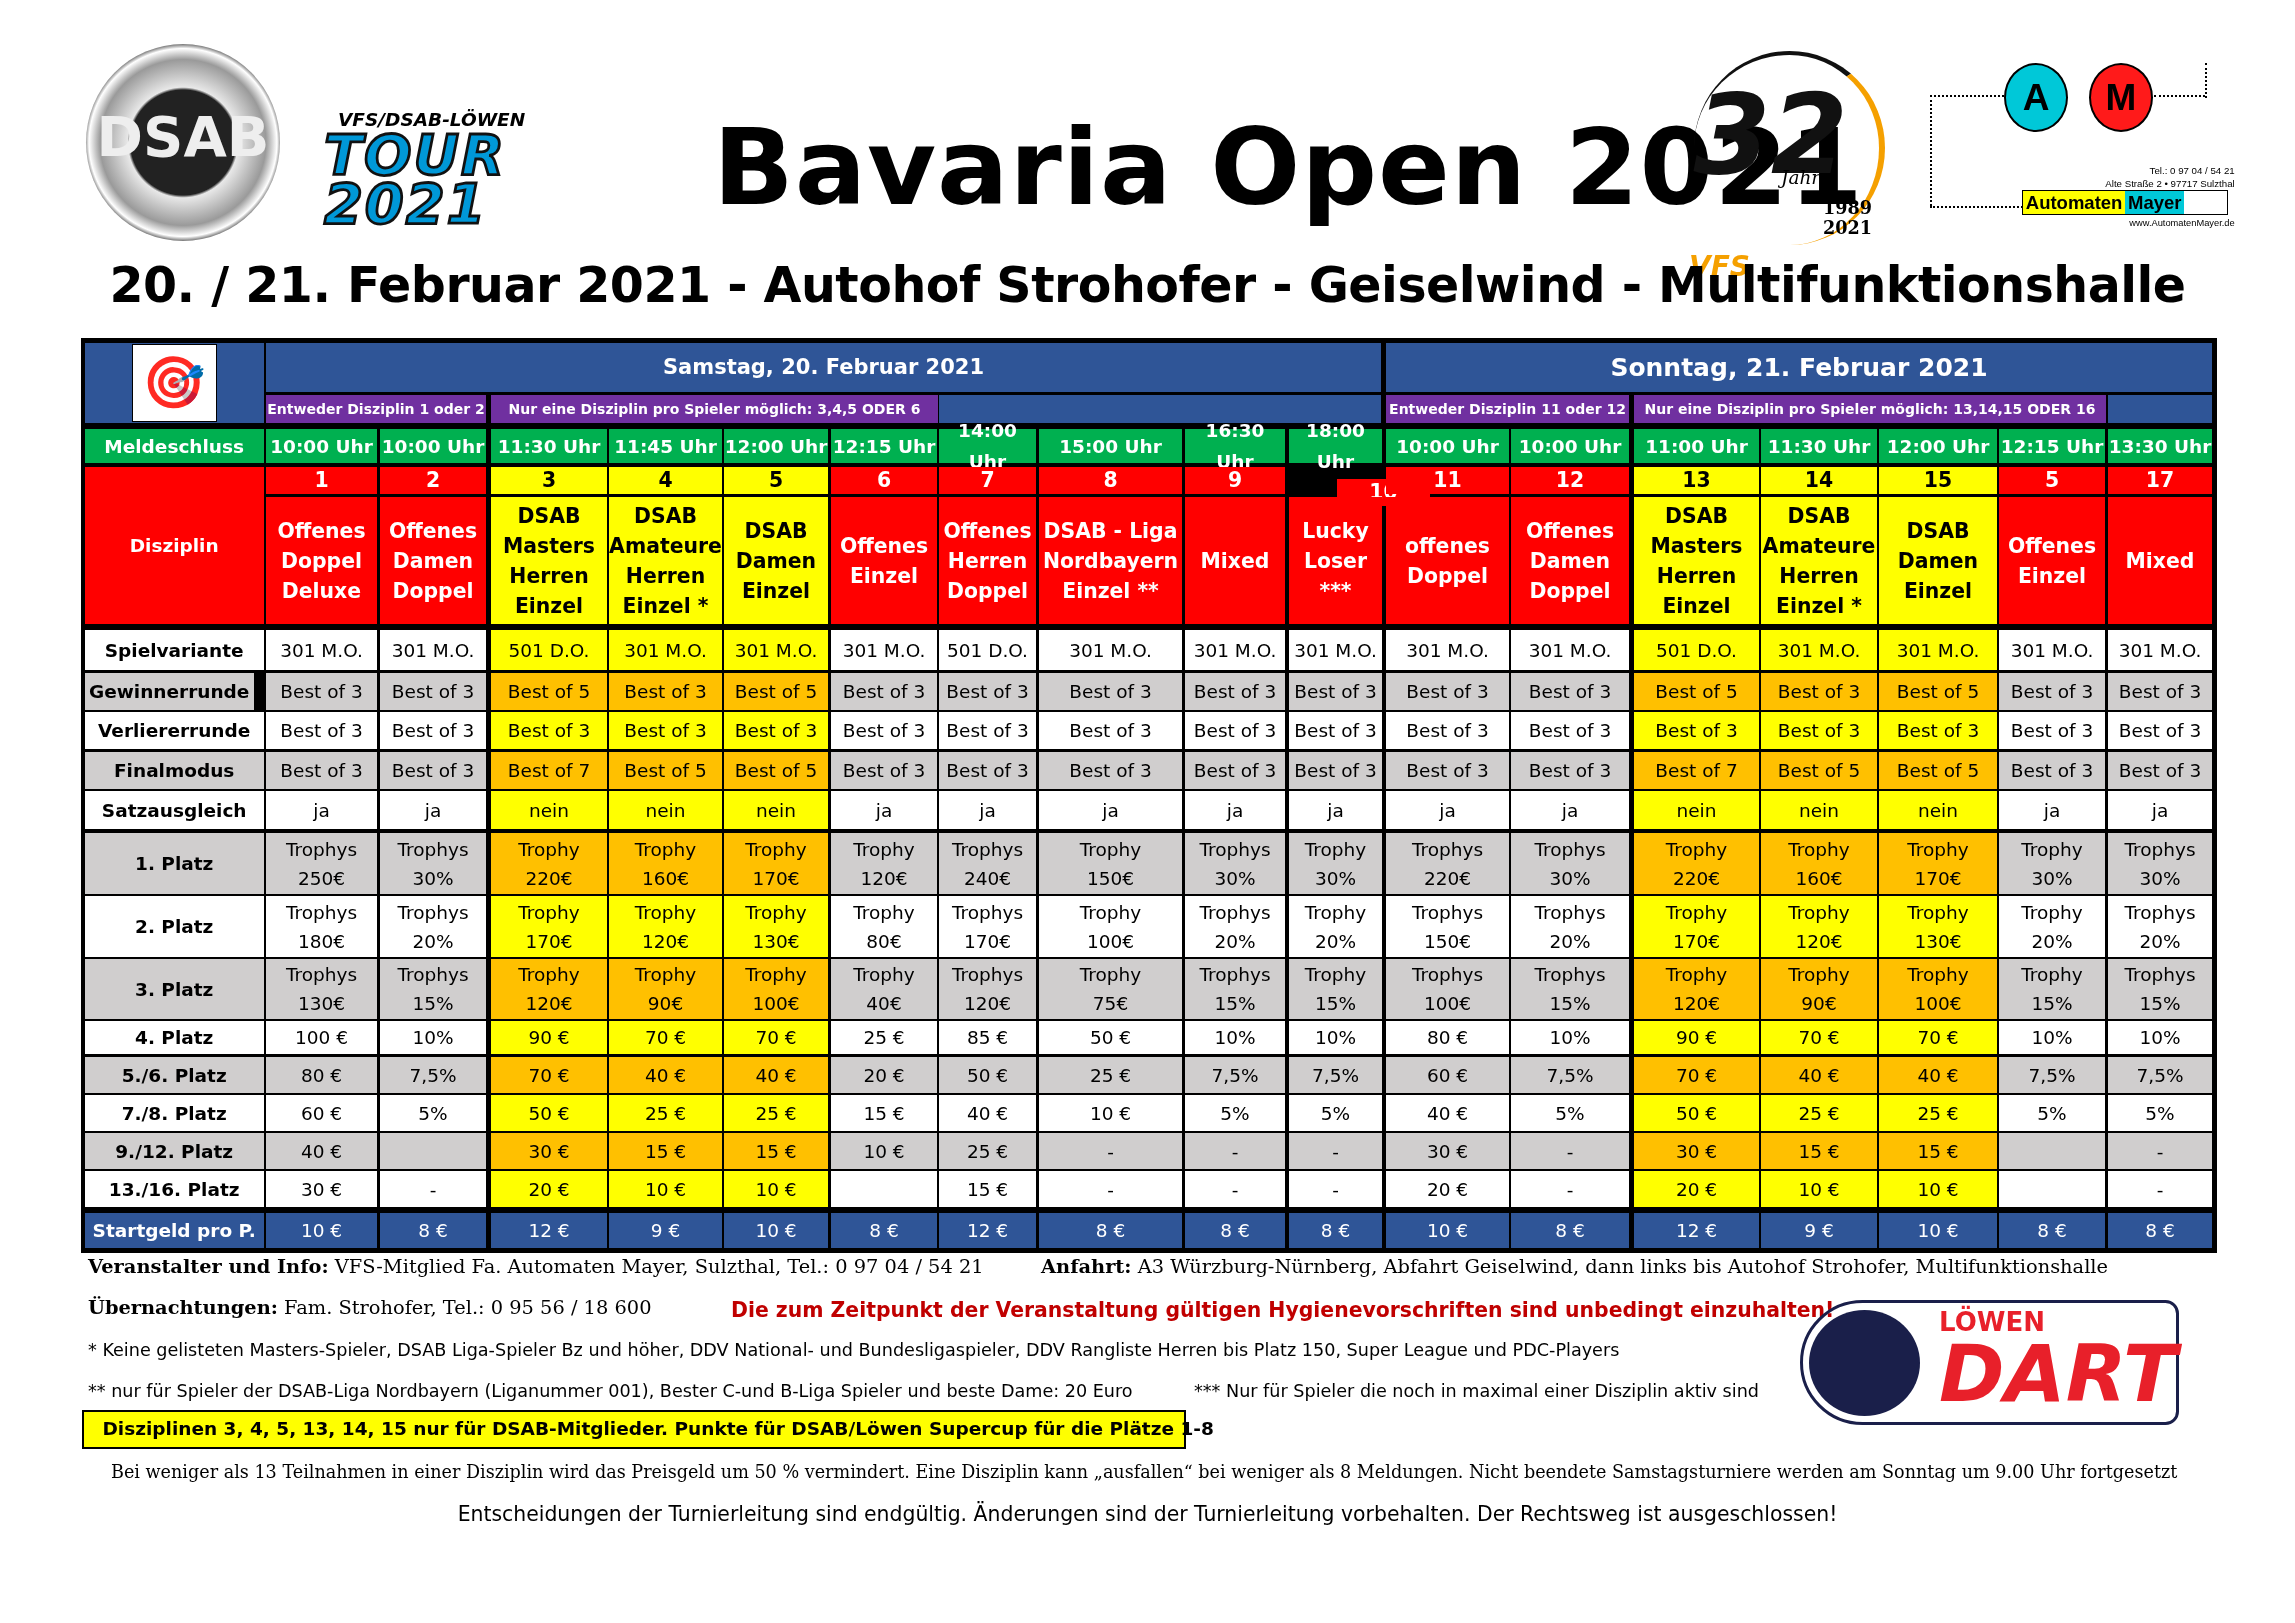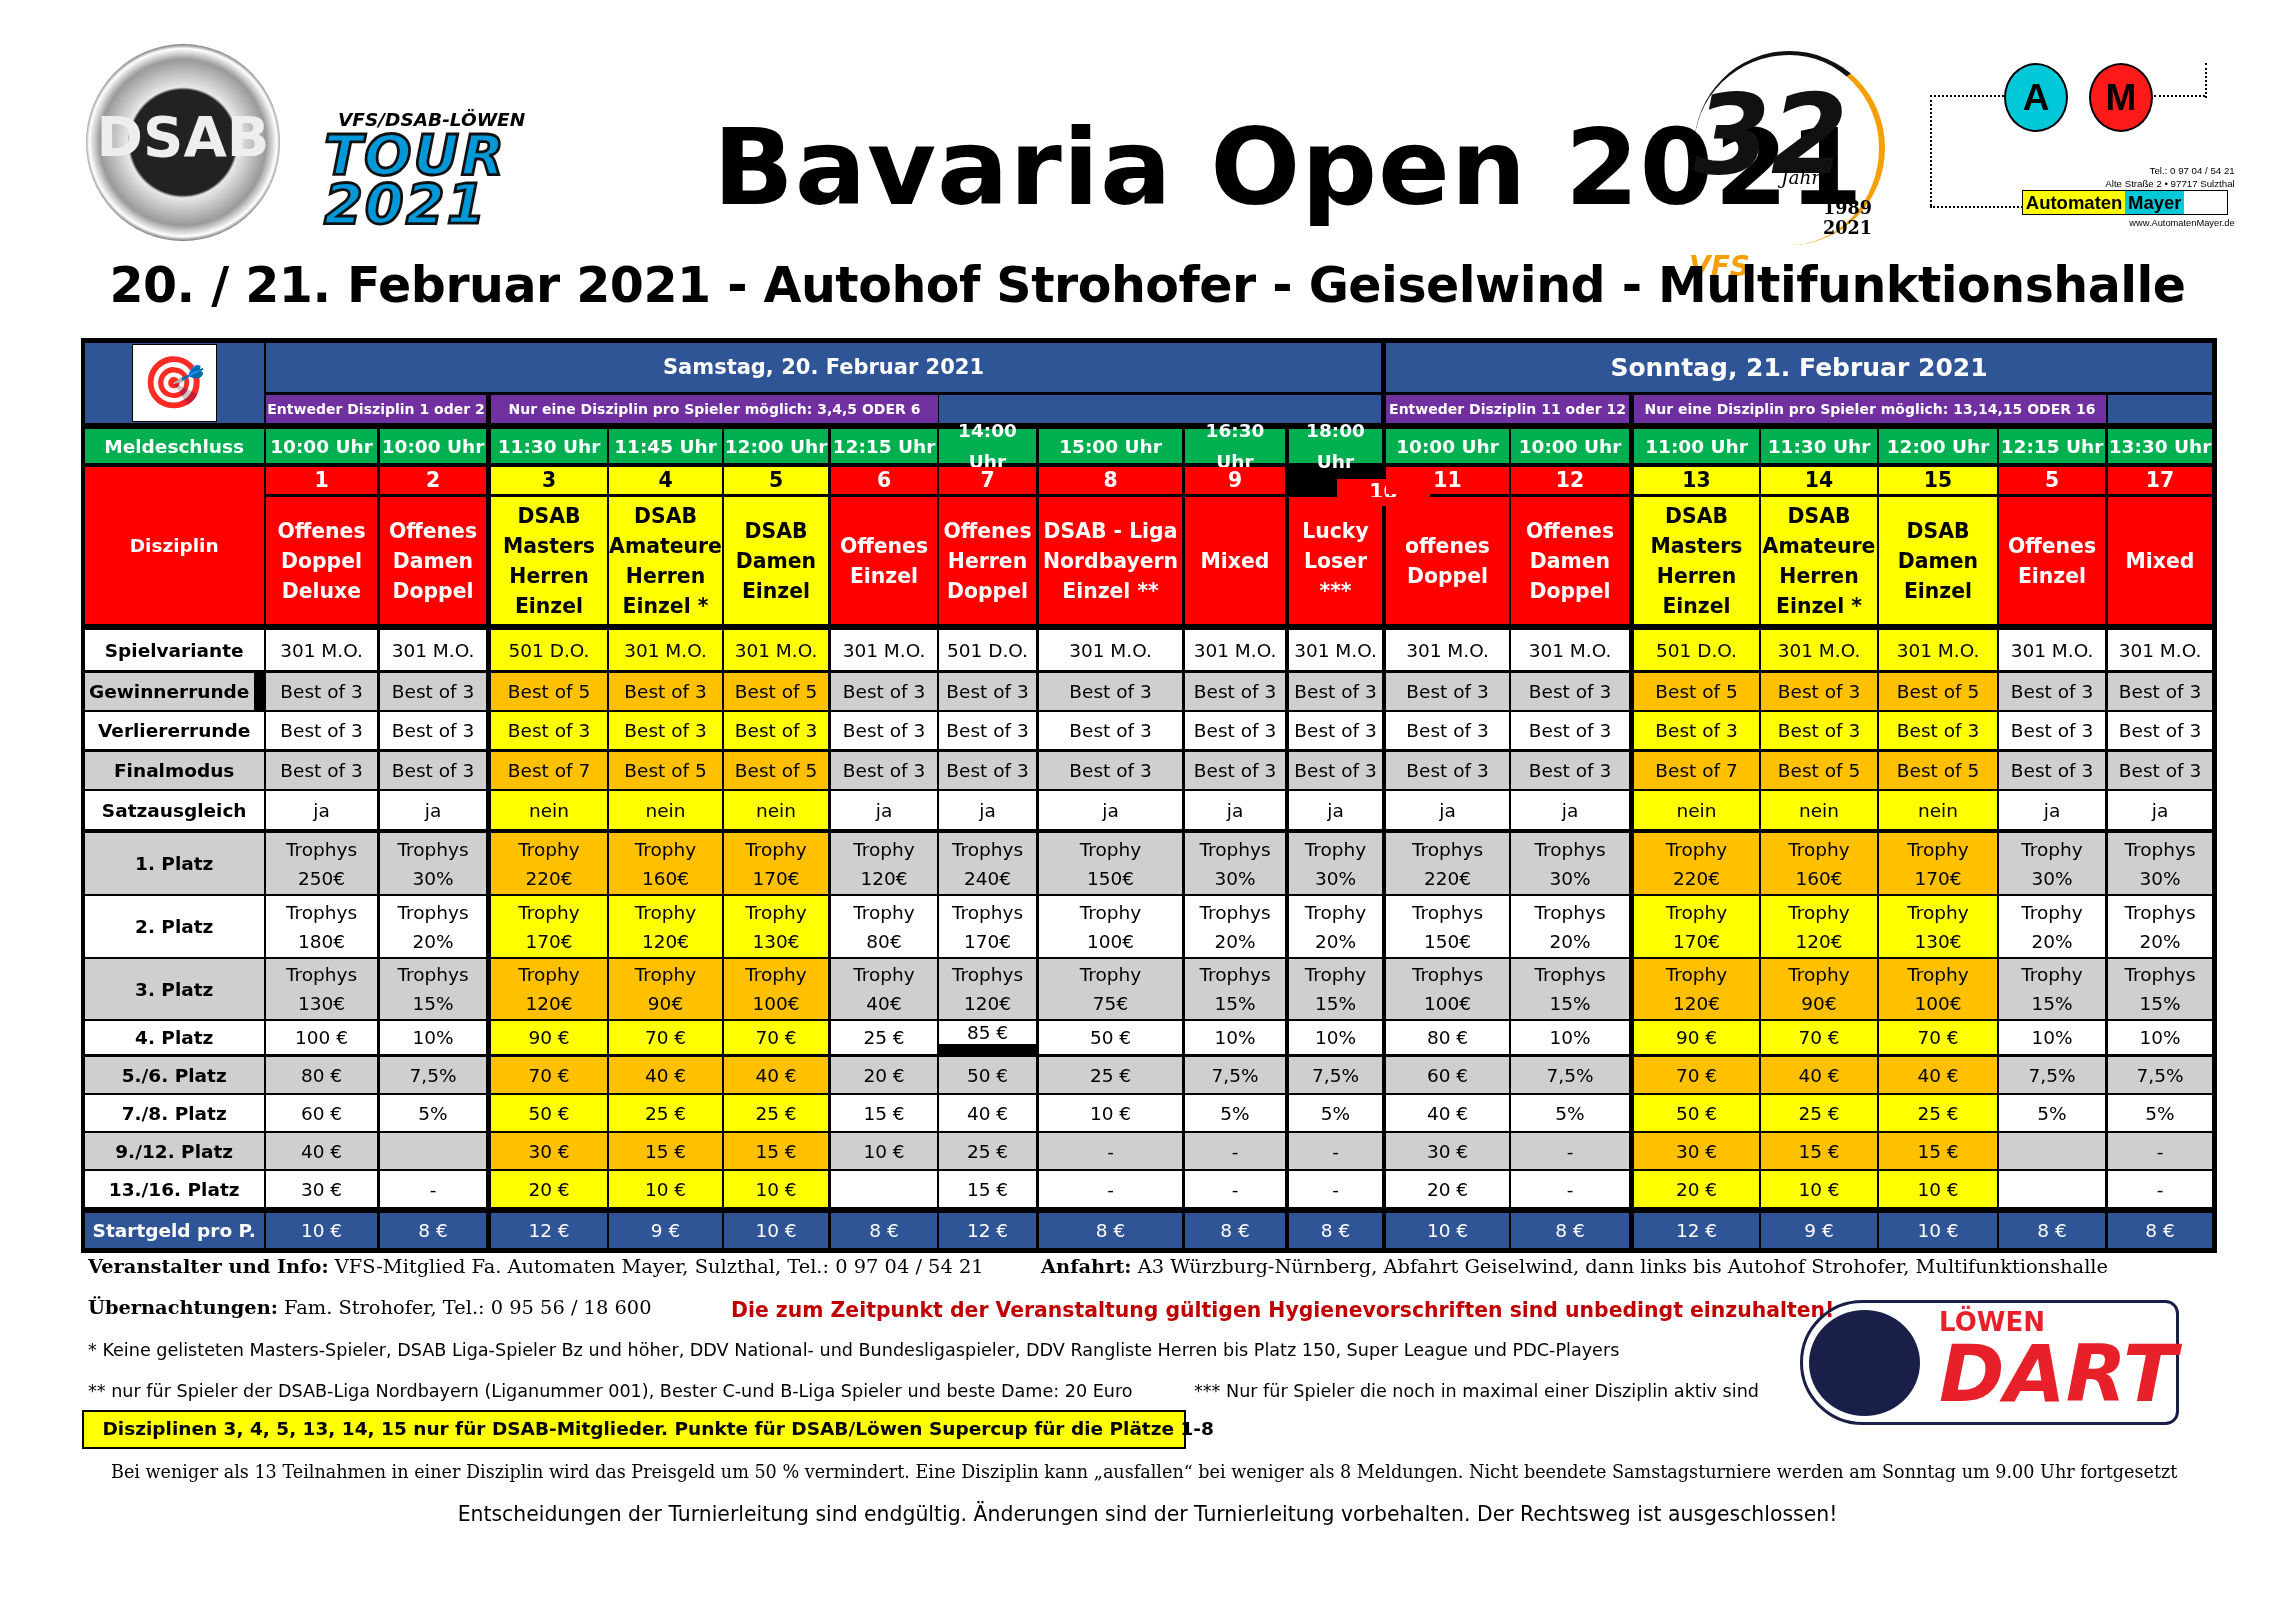--- a/index.html
+++ b/index.html
@@ -252,21 +252,21 @@
       <div class="cell gry" style="left: 858px; width: 97px; top: 335px; height: 37px; font-size: 18.5px;">Best of 3</div>
       <div class="cell wht" style="left: 858px; width: 97px; top: 374px; height: 37px; font-size: 18.5px;">Best of 3</div>
       <div class="cell gry" style="left: 858px; width: 97px; top: 414px; height: 37px; font-size: 18.5px;">Best of 3</div>
       <div class="cell wht" style="left: 858px; width: 97px; top: 453px; height: 38px; font-size: 18.5px;">ja</div>
       <div class="cell gry" style="left: 858px; width: 97px; top: 495px; height: 61px; line-height: 29px; font-size: 18.5px;">Trophys
 240€</div>
       <div class="cell wht" style="left: 858px; width: 97px; top: 558px; height: 61px; line-height: 29px; font-size: 18.5px;">Trophys
 170€</div>
       <div class="cell gry" style="left: 858px; width: 97px; top: 621px; height: 60px; line-height: 29px; font-size: 18.5px;">Trophys
 120€</div>
-      <div class="cell wht" style="left: 858px; width: 97px; top: 683px; height: 23px; font-size: 18.5px; text-align: right;">85 €</div>
+      <div class="cell wht" style="left: 858px; width: 97px; top: 683px; height: 33px; font-size: 18.5px; text-align: right;">85 €</div>
       <div class="cell gry" style="left: 858px; width: 97px; top: 719px; height: 36px; font-size: 18.5px;">50 €</div>
       <div class="cell wht" style="left: 858px; width: 97px; top: 757px; height: 36px; font-size: 18.5px;">40 €</div>
       <div class="cell gry" style="left: 858px; width: 97px; top: 795px; height: 36px; font-size: 18.5px;">25 €</div>
       <div class="cell wht" style="left: 858px; width: 97px; top: 833px; height: 36px; line-height: 29px; font-size: 18.5px;">15 €</div>
       <div class="cell blue w" style="left: 858px; width: 97px; top: 875px; height: 35px; font-size: 18.5px;">12 €</div>
       <div class="cell green w b" style="left: 958px; width: 143px; top: 91px; height: 34px; font-size: 18.5px;">15:00 Uhr</div>
       <div class="cell red w b" style="left: 958px; width: 143px; top: 129px; height: 27px;">8</div>
       <div class="cell red w b" style="left: 958px; width: 143px; top: 159px; height: 127px; line-height: 30px;">DSAB - Liga
 Nordbayern
 Einzel **</div>

